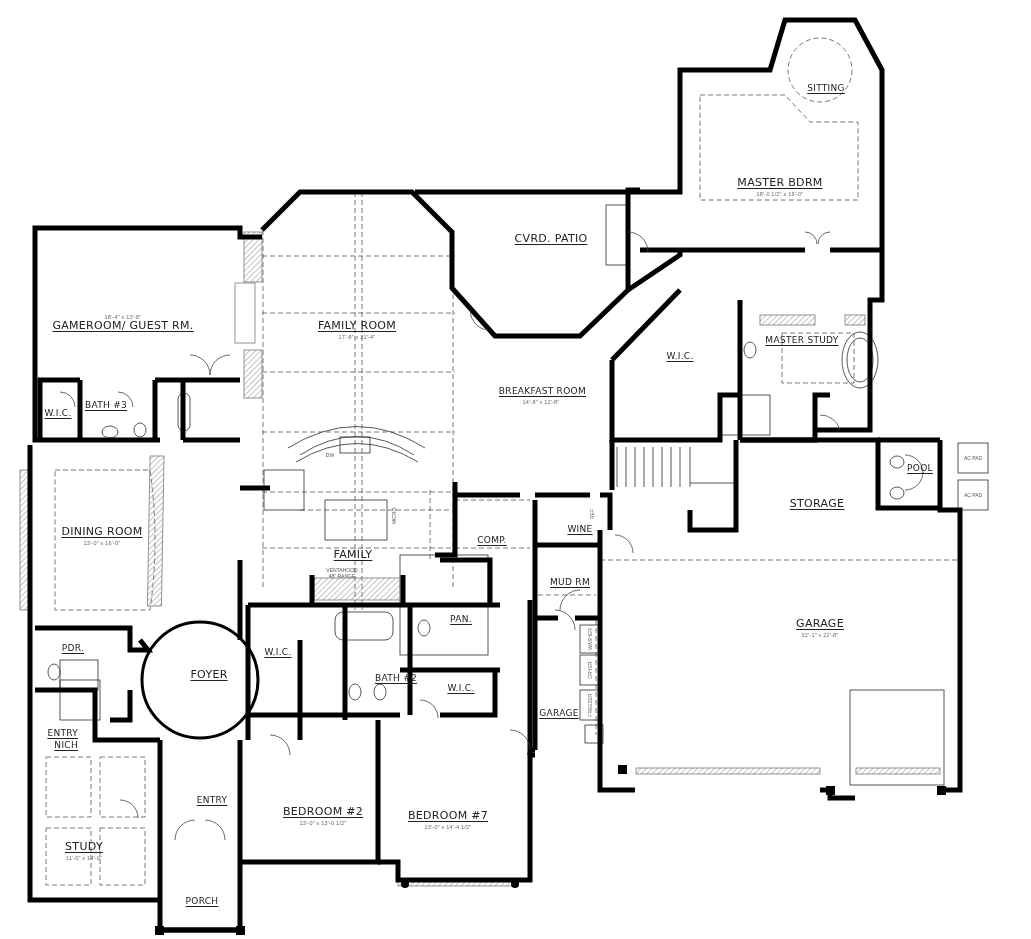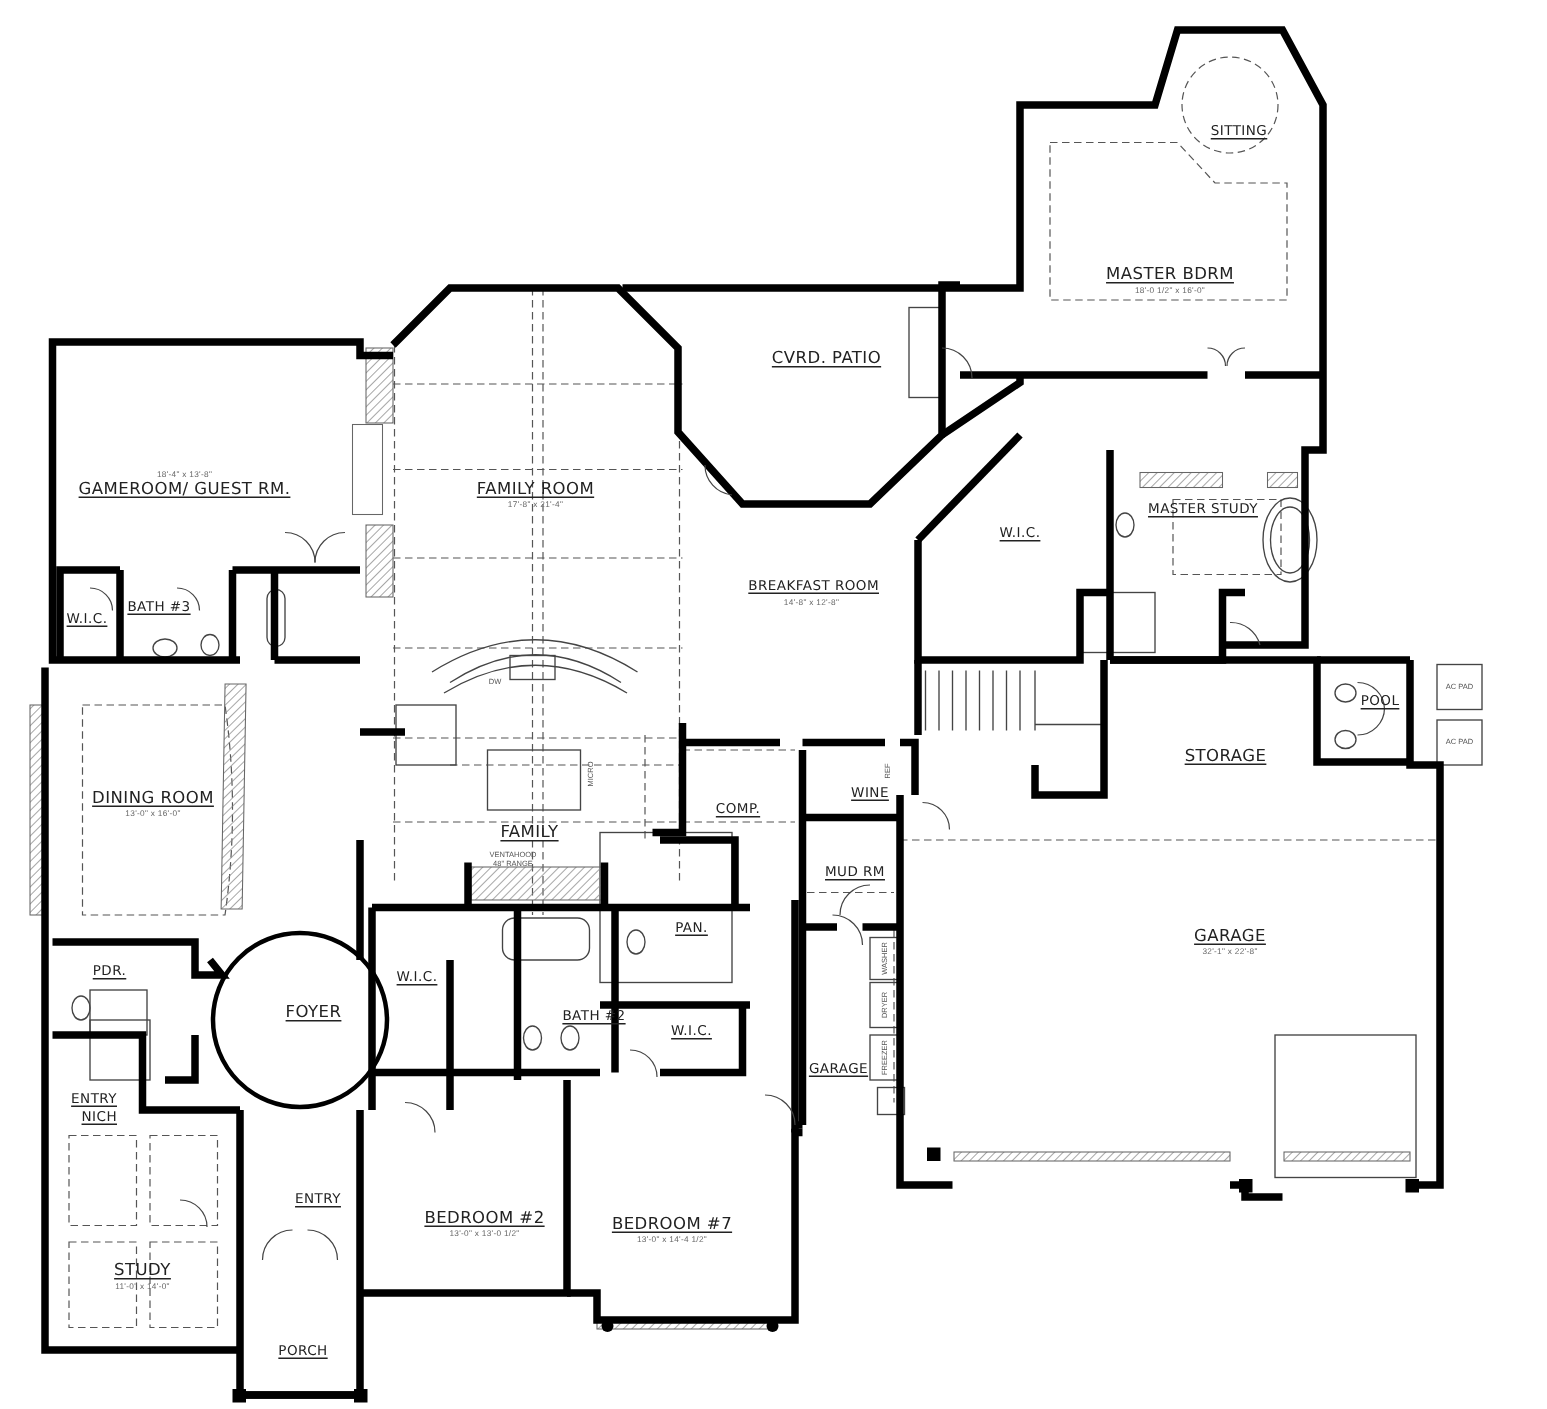--- a/index.html
+++ b/index.html
@@ -324,21 +324,21 @@
   <span class="name">ENTRY</span>
 </div>
 <div class="lbl" style="left:323px;top:816px">
   <span class="name">BEDROOM #2</span>
   <span class="dim">13'-0" x 13'-0 1/2"</span>
 </div>
 <div class="lbl" style="left:448px;top:820px">
   <span class="name">BEDROOM #7</span>
   <span class="dim">13'-0" x 14'-4 1/2"</span>
 </div>
-<div class="lbl" style="left:95px;top:851px">
+<div class="lbl" style="left:84px;top:851px">
   <span class="name">STUDY</span>
   <span class="dim">11'-0" x 14'-0"</span>
 </div>
 <div class="lbl small" style="left:202px;top:901px">
   <span class="name">PORCH</span>
 </div>
 
 <div class="tag" style="left:342px;top:573px;width:40px;white-space:normal;text-align:center;line-height:6px">VENTAHOOD 48" RANGE</div>
 <div class="tag" style="left:330px;top:455px">DW</div>
 <div class="tag v" style="left:394px;top:516px">MICRO</div>

